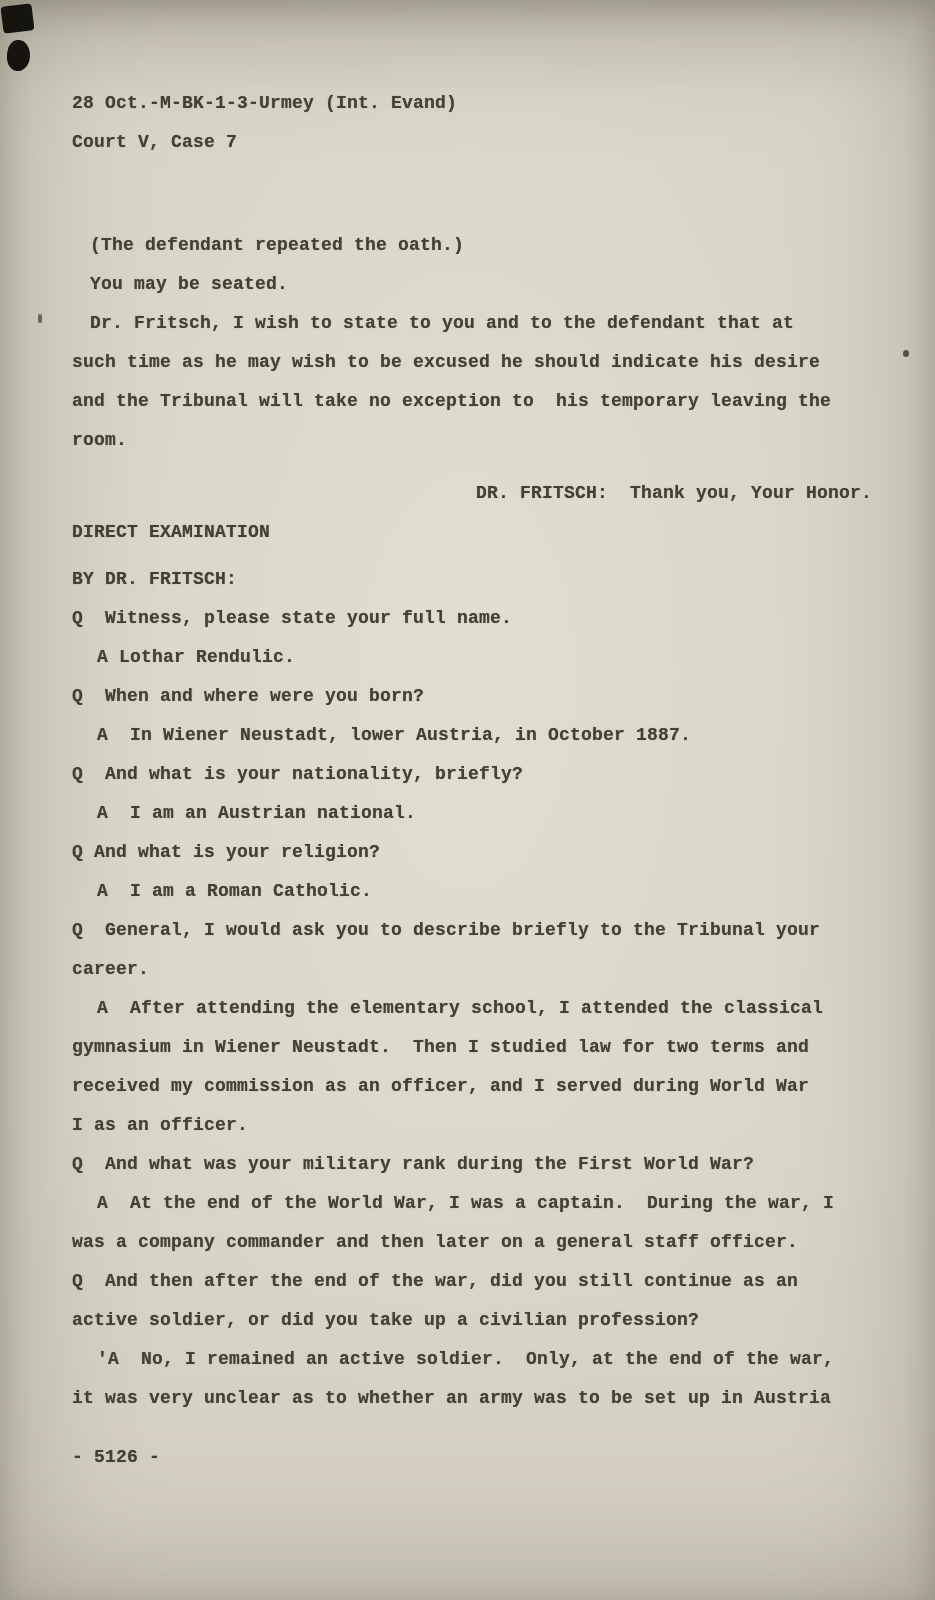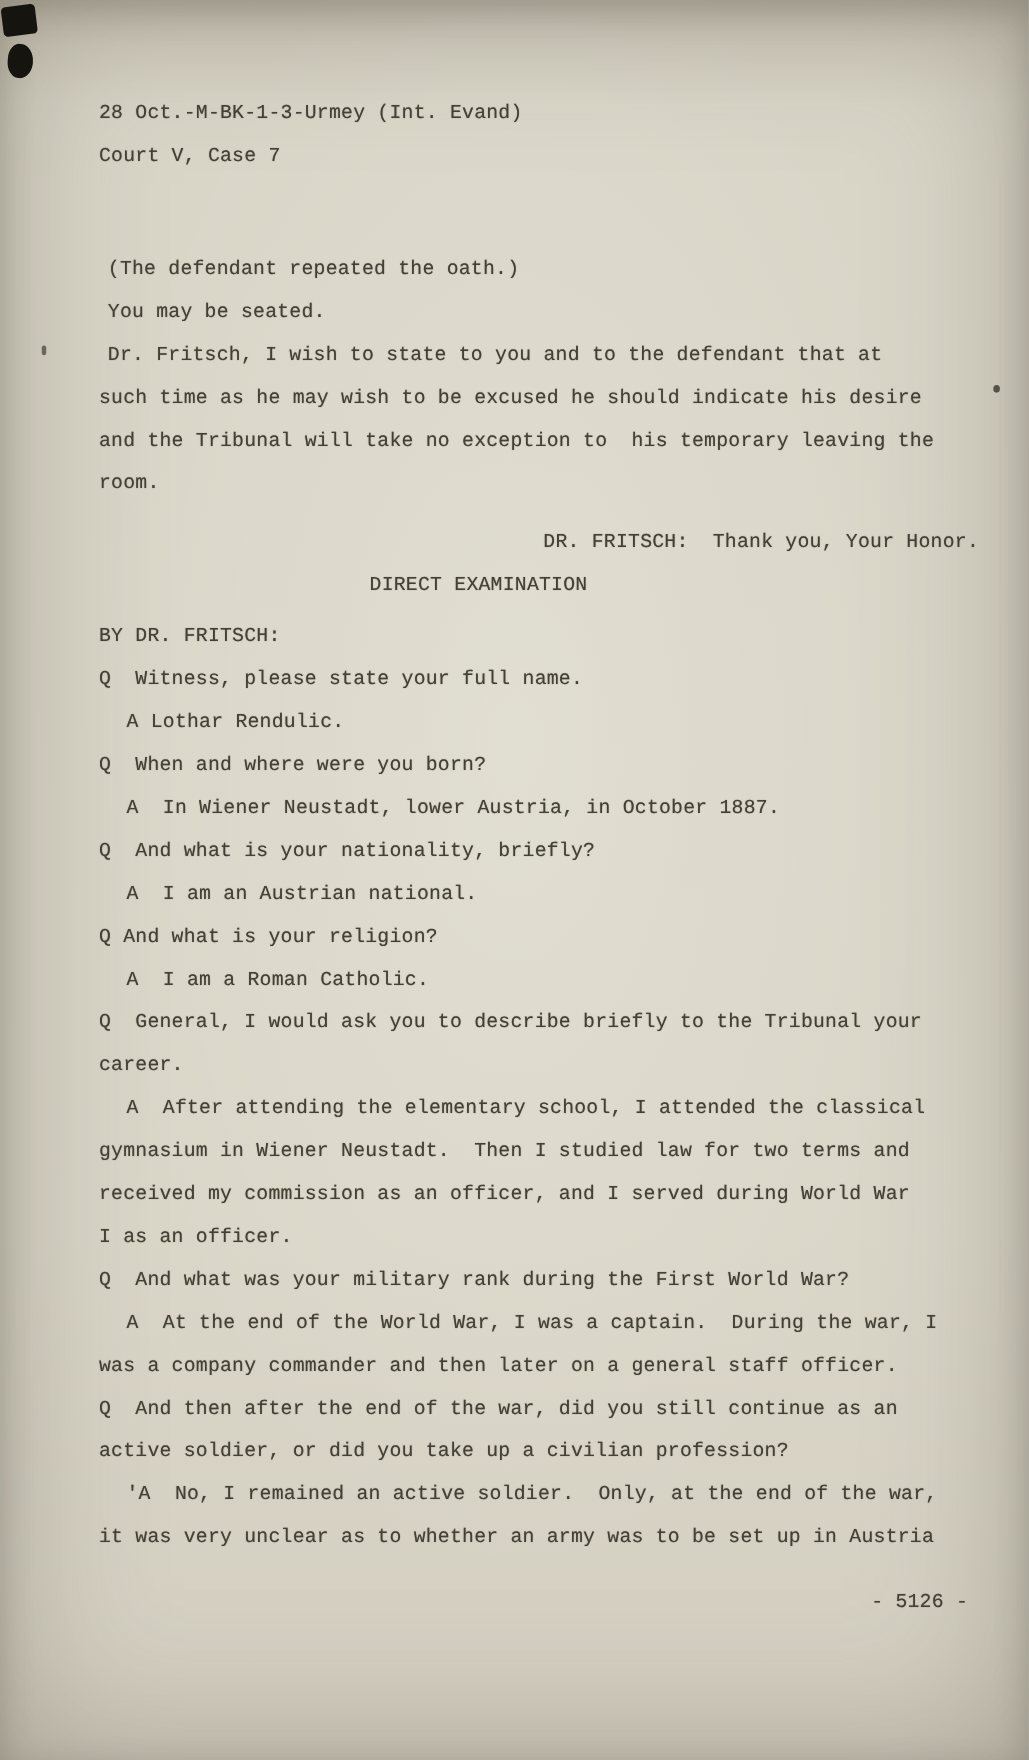--- a/index.html
+++ b/index.html
@@ -15,43 +15,44 @@
     background:
       radial-gradient(ellipse at 50% 42%, rgba(255,255,252,0.20), rgba(0,0,0,0) 60%),
       linear-gradient(180deg, #cfcabb 0%, #d9d5c7 6%, #dad6c8 70%, #d3cec0 100%);
     box-shadow: inset 0 0 140px rgba(88,82,66,0.38), inset 0 10px 30px rgba(60,55,42,0.25);
     overflow: hidden;
     font-family: "Liberation Mono", "DejaVu Sans Mono", monospace;
     color: #434035;
   }
   .content {
     position: absolute;
-    left: 90px;
+    left: 72px;
     top: 84px;
     width: 800px;
+    font-weight: bold;
   }
   .line {
     white-space: pre;
     font-size: 18px;
     line-height: 39px;
     height: 39px;
     letter-spacing: 0.2px;
     text-shadow: 0 0 1px rgba(62,58,48,0.55);
   }
   .doc-header { margin-bottom: 64px; }
   .flush  { margin-left: 0; }
-  .indent { margin-left: 8px; }
+  .indent { margin-left: 18px; }
   .q      { }
   .a      { margin-left: 25px; }
-  .center { text-align: center; width: 690px; }
+  .center { text-align: left; width: 690px; }
   .gap-small { margin-top: 14px; text-align: right; }
   .gap-tiny  { margin-top: 8px; }
   .page-number {
     margin-top: 20px;
-    text-align: right;
+    text-align: left;
     width: 790px;
   }
   
   .artifact { position: absolute; background: #16140f; }
   .a1 { left: 2px;  top: 5px;  width: 31px; height: 27px; border-radius: 4px; transform: rotate(-7deg); }
   .a2 { left: 7px;  top: 40px; width: 23px; height: 31px; border-radius: 45% 55% 50% 50%; transform: rotate(5deg); }
   .a3 { left: 38px; top: 314px; width: 4px; height: 9px; background: #6a665a; border-radius: 2px; }
   .a4 { left: 903px; top: 350px; width: 6px; height: 7px; background: #55524a; border-radius: 50%; }
 </style>
 </head>

